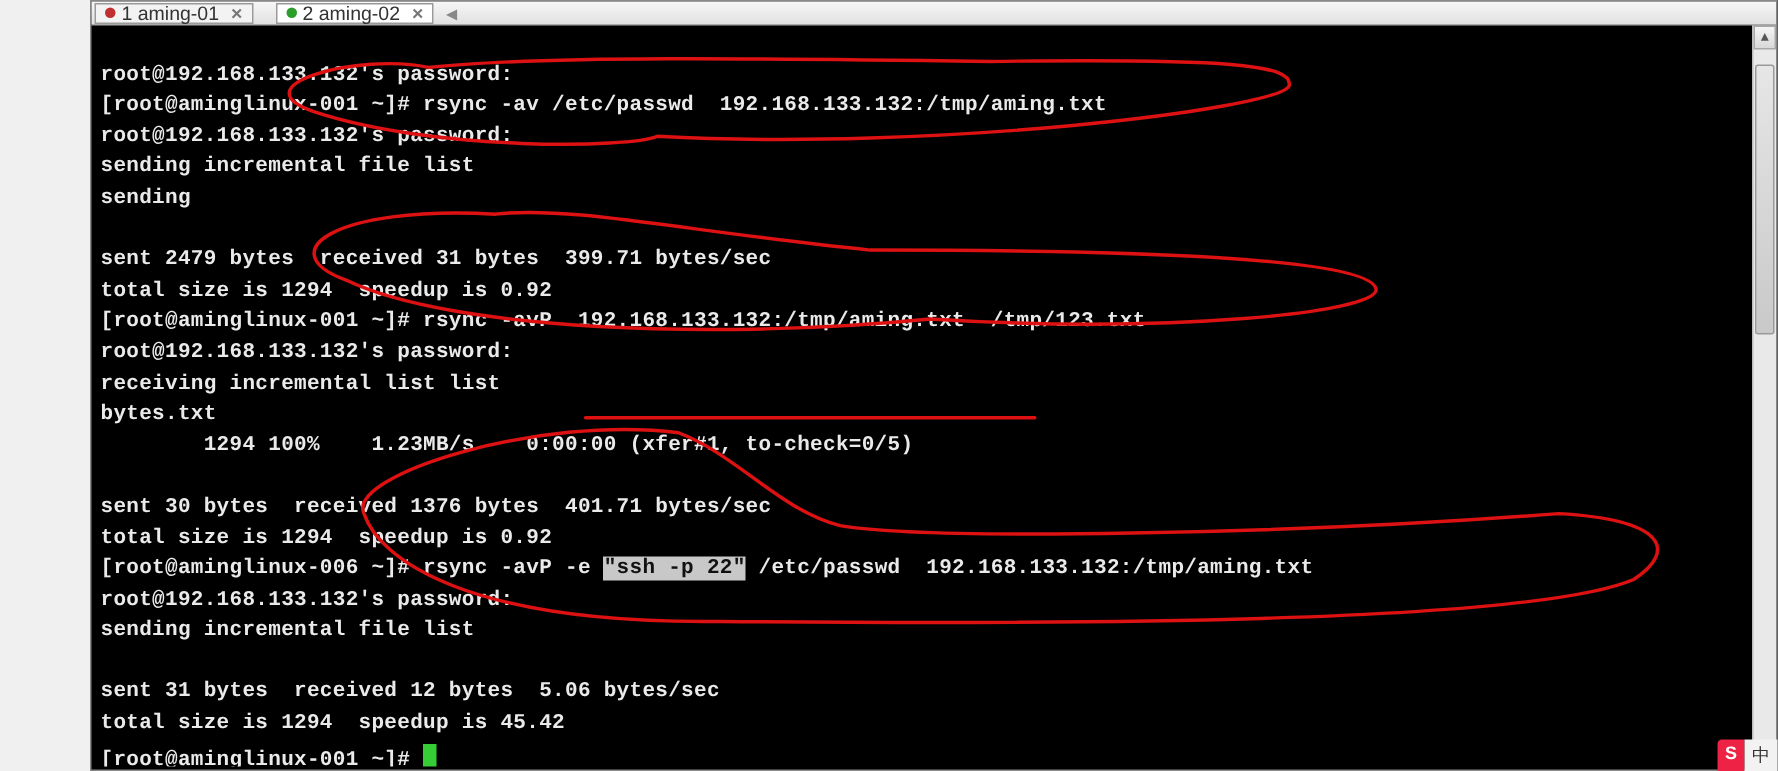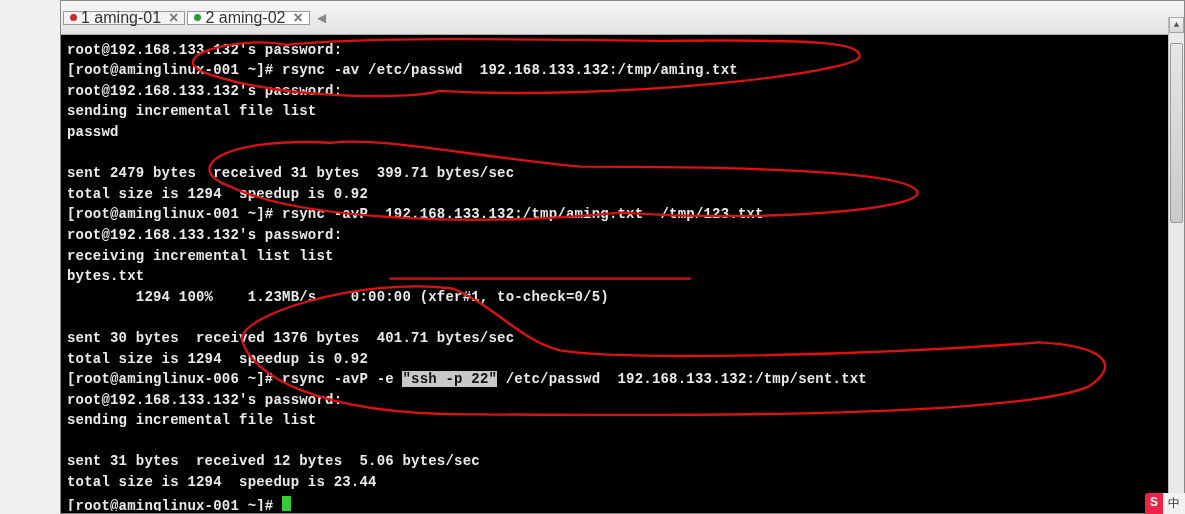--- a/index.html
+++ b/index.html
@@ -15,42 +15,43 @@
   .window {
     position: absolute;
     top: 0;
     left: 60px;
     right: 0;
     bottom: 0;
     background: #000;
     border: 1px solid #888;
   }
   .tabbar {
-    height: 34px;
+    height: 16px;
     background: linear-gradient(#f7f7f7,#e1e1e1);
     border-bottom: 1px solid #aaa;
     display: flex;
     align-items: center;
     font-family: Tahoma, sans-serif;
-    font-size: 16px;
+    font-size: 13px;
     color: #333;
     padding-left: 2px;
     gap: 2px;
   }
   .tab {
     display: flex;
     align-items: center;
     height: 14px;
     padding: 0 6px;
     border: 1px solid #9a9a9a;
     background: #f3f3f3;
     gap: 4px;
   }
   .tab.active {
     background: #fff;
+    margin-left: 13px;
   }
   .dot { width: 7px; height: 7px; border-radius: 50%; }
   .dot.green { background: #2a9d2a; }
   .dot.red { background: #c03030; }
   .tab-x { color: #777; font-weight: bold; margin-left: 4px; }
   .tab-add {
     width: 20px;
     height: 14px;
     display:flex; align-items:center; justify-content:center;
     color:#888; font-weight:bold;
@@ -161,38 +162,38 @@
       <span class="tab-x">×</span>
     </div>
     <div class="tab-add">◂</div>
   </div>
 
   <div class="term">
 <span>root@192.168.133.132's password:</span>
 <span>[root@aminglinux-001 ~]# rsync -av /etc/passwd  192.168.133.132:/tmp/aming.txt</span>
 <span>root@192.168.133.132's password:</span>
 <span>sending incremental file list</span>
-<span>passwd</span>
+<span>sending</span>
 <span></span>
 <span>sent 2479 bytes  received 31 bytes  399.71 bytes/sec</span>
 <span>total size is 1294  speedup is 0.92</span>
 <span>[root@aminglinux-001 ~]# rsync -avP  192.168.133.132:/tmp/aming.txt  /tmp/123.txt</span>
 <span>root@192.168.133.132's password:</span>
 <span>receiving incremental list list</span>
 <span>bytes.txt</span>
 <span>        1294 100%    1.23MB/s    0:00:00 (xfer#1, to-check=0/5)</span>
 <span></span>
 <span>sent 30 bytes  received 1376 bytes  401.71 bytes/sec</span>
 <span>total size is 1294  speedup is 0.92</span>
-<span><span>[root@aminglinux-006 ~]# rsync -avP -e </span><span class="hl">"ssh -p 22"</span><span> /etc/passwd  192.168.133.132:/tmp/sent.txt</span></span>
+<span><span>[root@aminglinux-006 ~]# rsync -avP -e </span><span class="hl">"ssh -p 22"</span><span> /etc/passwd  192.168.133.132:/tmp/aming.txt</span></span>
 <span>root@192.168.133.132's password:</span>
 <span>sending incremental file list</span>
 <span></span>
 <span>sent 31 bytes  received 12 bytes  5.06 bytes/sec</span>
-<span>total size is 1294  speedup is 23.44</span>
+<span>total size is 1294  speedup is 45.42</span>
 <span><span>[root@aminglinux-001 ~]# </span><span class="cursor"></span></span>
 </div>
 
   <svg class="annot" viewBox="0 0 1109 498" preserveAspectRatio="none">
 
     <path d="M225,28 C180,18 95,40 150,58 C230,84 360,82 378,74 C560,84 795,56 800,40 C802,26 760,22 600,24 C450,22 300,20 225,28 Z"></path>
 
     <path d="M270,126 C160,120 120,152 170,170 C240,204 420,210 560,196 C720,206 860,192 858,176 C854,158 740,150 520,150 C400,138 320,120 270,126 Z"></path>
 
     <path d="M392,272 C300,260 170,300 182,326 C192,356 250,400 420,398 C640,400 960,400 1030,370 C1060,350 1050,330 980,326 C800,340 560,344 500,334 C460,324 430,286 392,272 Z"></path>

